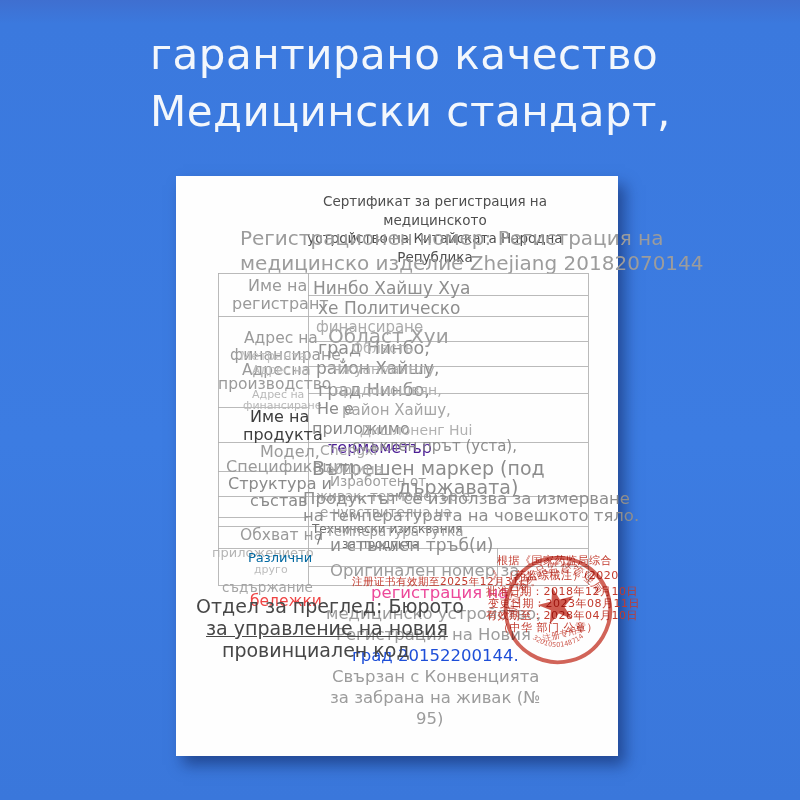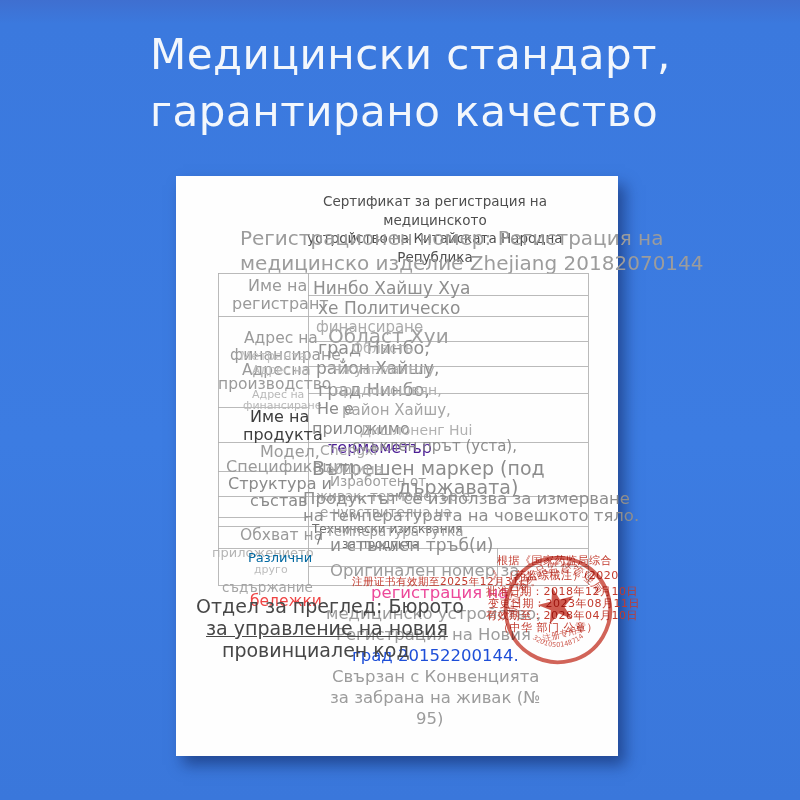--- a/index.html
+++ b/index.html
@@ -34,22 +34,22 @@
   .tline{position:absolute;background:#aeaeae;opacity:.85;}
   .stamp{
     position:absolute;left:500px;top:552px;width:116px;height:116px;
     transform:rotate(-14deg);opacity:.92;mix-blend-mode:multiply;
   }
 </style>
 </head>
 <body>
 
 <div class="hero">
+  <div>гарантирано качество</div>
   <div>Медицински стандарт,</div>
-  <div>гарантирано качество</div>
 </div>
 
 <div class="page"></div>
 
 <div class="cert-title">
   <div>Сертификат за регистрация на медицинското</div>
   <div>устройство на Китайската Народна Република</div>
 </div>
 <div class="reg-no">
   <div>Регистрационен номер: Регистрация на</div>

